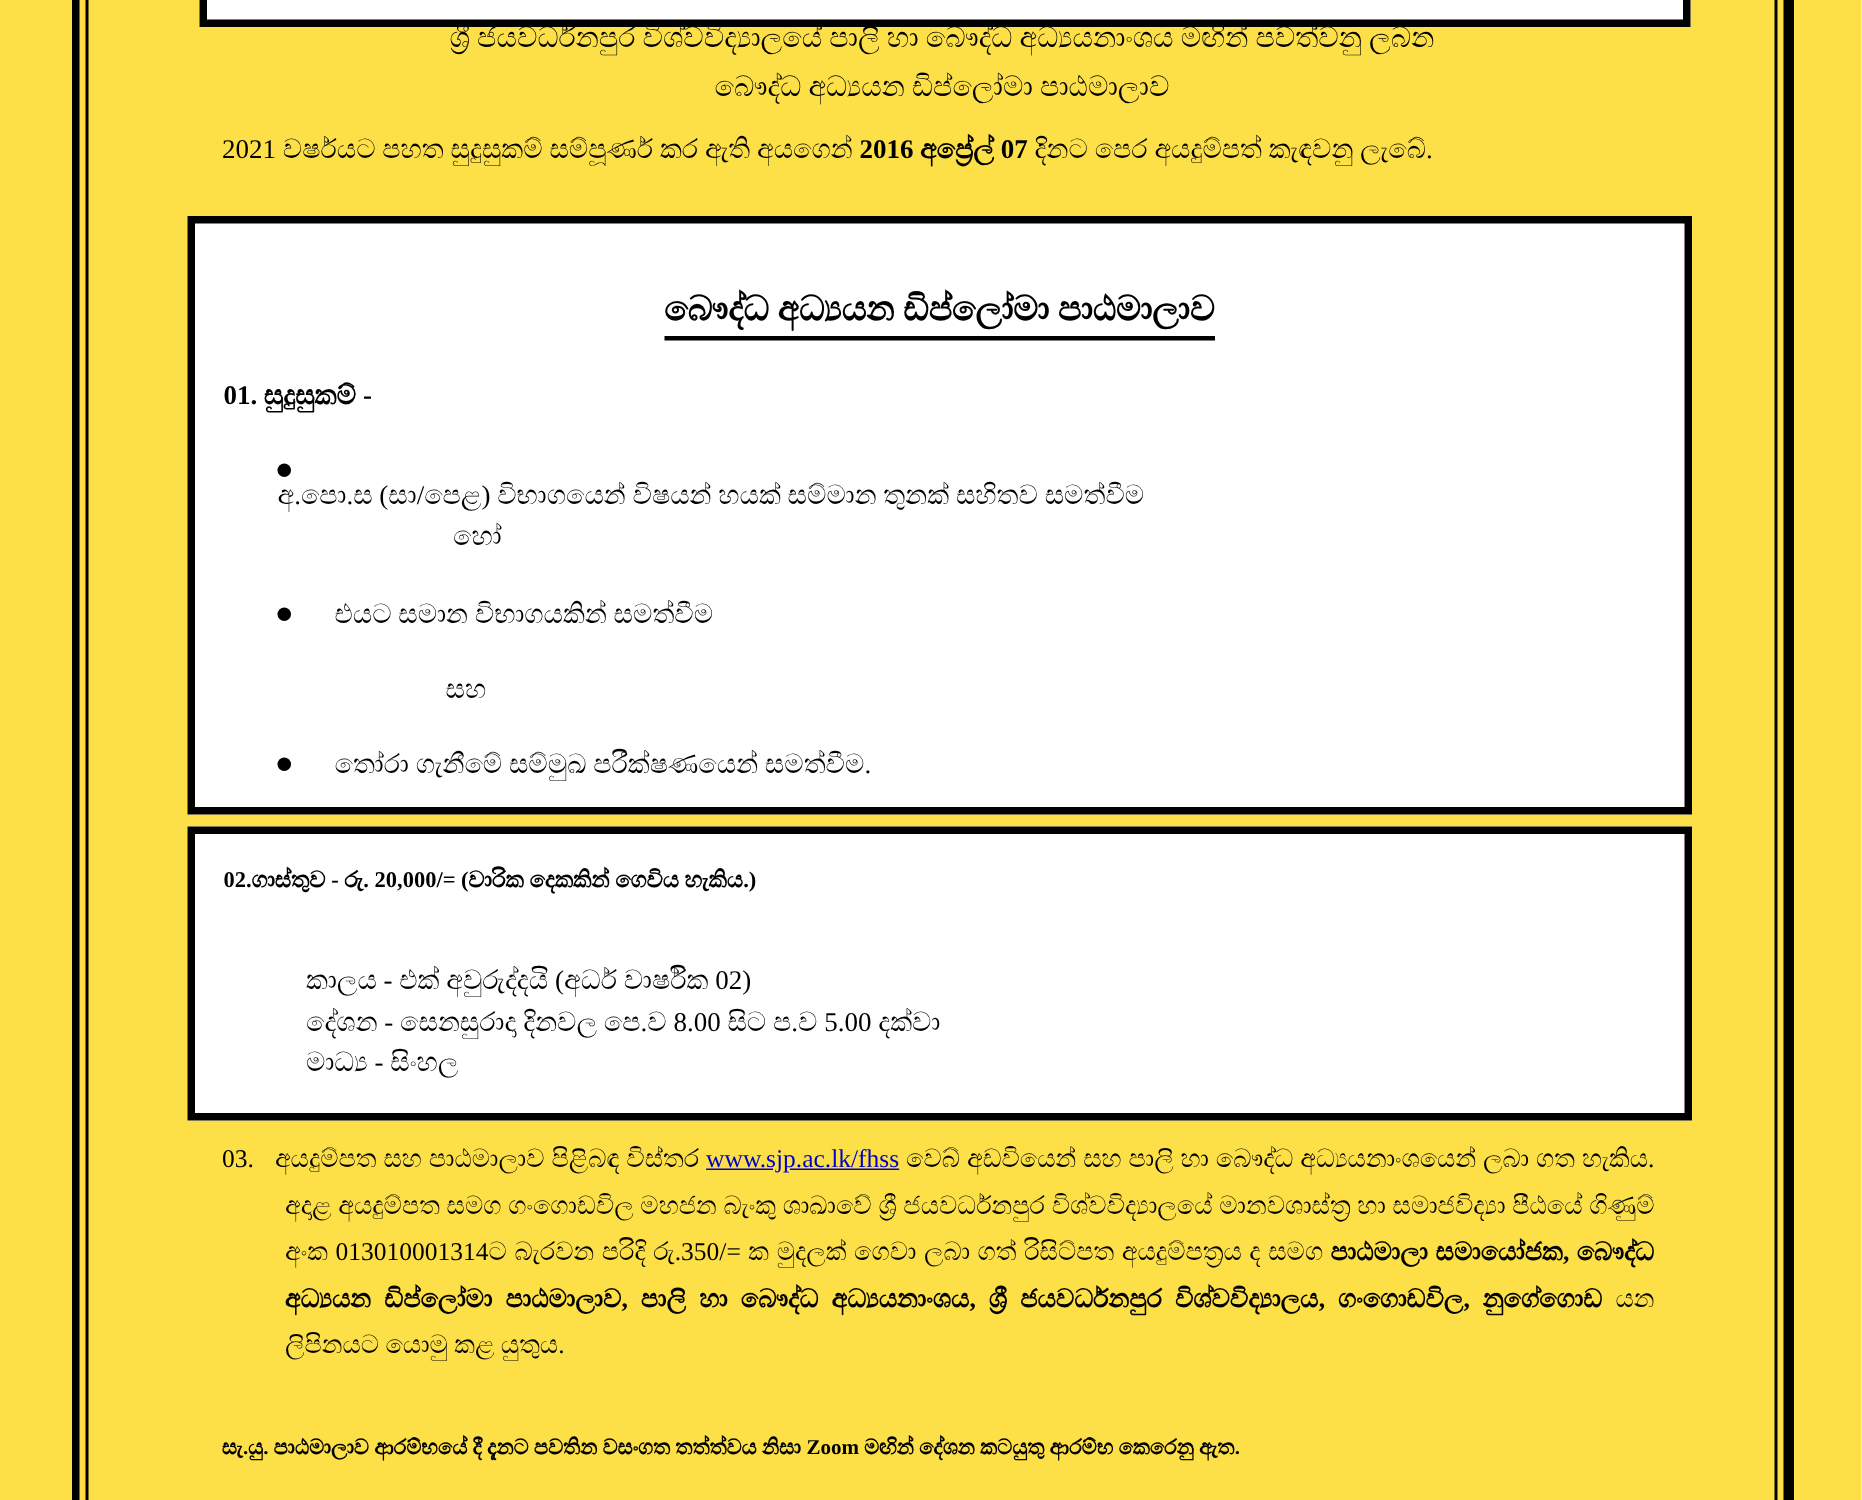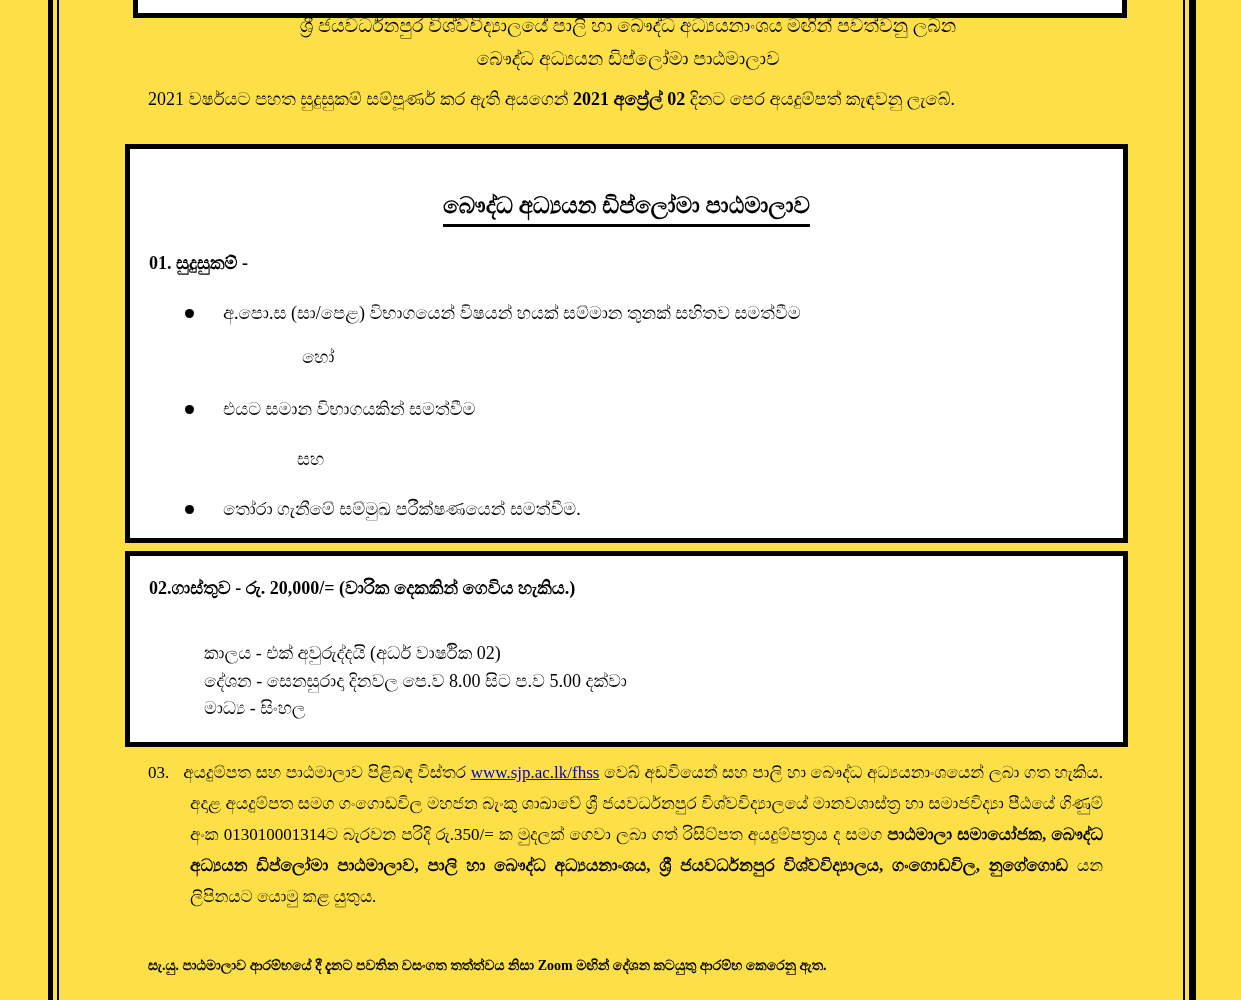--- a/index.html
+++ b/index.html
@@ -43,34 +43,34 @@
   .course-title .u{display:inline-block;border-bottom:3px solid #000;padding-bottom:5px;}
   .sec-heading{
     position:absolute;left:19px;top:104px;
     font-size:18px;font-weight:bold;
   }
   .bullet-row{
     position:absolute;left:55px;width:900px;display:flex;align-items:flex-start;
     font-size:18px;line-height:25px;
   }
   .bullet-dot{flex:none;width:9px;height:9px;border-radius:50%;background:#000;margin-top:8px;margin-right:29px;}
-  .row-1{top:152px;}
+  .row-1{top:152px;flex-direction:column;}
   .row-2{top:248px;}
   .row-3{top:348px;}
   .connector{position:absolute;font-size:18px;}
   .conn-or{left:172px;top:198px;}
   .conn-and{left:167px;top:300px;text-align:right;}
 
   .box2{
     position:absolute;left:125px;top:551px;width:1003px;height:196px;
     border:5px solid #000;box-sizing:border-box;background:#fff;
   }
   .fee-heading{
     position:absolute;left:19px;top:22px;
-    font-size:18px;font-weight:bold;
+    font-size:15px;font-weight:bold;
   }
   .fee-details{
     position:absolute;left:74px;top:84px;width:880px;
     font-size:18px;line-height:27.5px;
   }
 
   .para03{
     position:absolute;left:148px;top:757px;width:955px;
     font-size:17px;line-height:31px;
     text-align:justify;
@@ -97,21 +97,21 @@
   <div class="vline pb-right-inner"></div>
   <div class="vline pb-right-outer"></div>
 
   <div class="top-box"></div>
 
   <div class="header">
     <div>ශ්‍රී ජයවර්ධනපුර විශ්වවිද්‍යාලයේ පාලි හා බෞද්ධ අධ්‍යයනාංශය මඟින් පවත්වනු ලබන</div>
     <div>බෞද්ධ අධ්‍යයන ඩිප්ලෝමා පාඨමාලාව</div>
   </div>
 
-  <div class="deadline"><span>2021 වර්ෂයට පහත සුදුසුකම් සම්පූර්ණ කර ඇති අයගෙන් </span><span class="bold">2021 අප්‍රේල් 02</span><span> දිනට පෙර අයදුම්පත් කැඳවනු ලැබේ.</span></div>
+  <div class="deadline"><span>2021 වර්ෂයට පහත සුදුසුකම් සම්පූර්ණ කර ඇති අයගෙන් </span><span class="bold">2016 අප්‍රේල් 07</span><span> දිනට පෙර අයදුම්පත් කැඳවනු ලැබේ.</span></div>
 
   <div class="box1">
     <div class="course-title">
       <span class="u">බෞද්ධ අධ්‍යයන ඩිප්ලෝමා පාඨමාලාව</span>
     </div>
     <div class="sec-heading">01. සුදුසුකම් -</div>
 
     <div class="bullet-row row-1">
       <span class="bullet-dot"></span>
       <span>අ.පො.ස (සා/පෙළ) විභාගයෙන් විෂයන් හයක් සම්මාන තුනක් සහිතව සමත්වීම</span>

